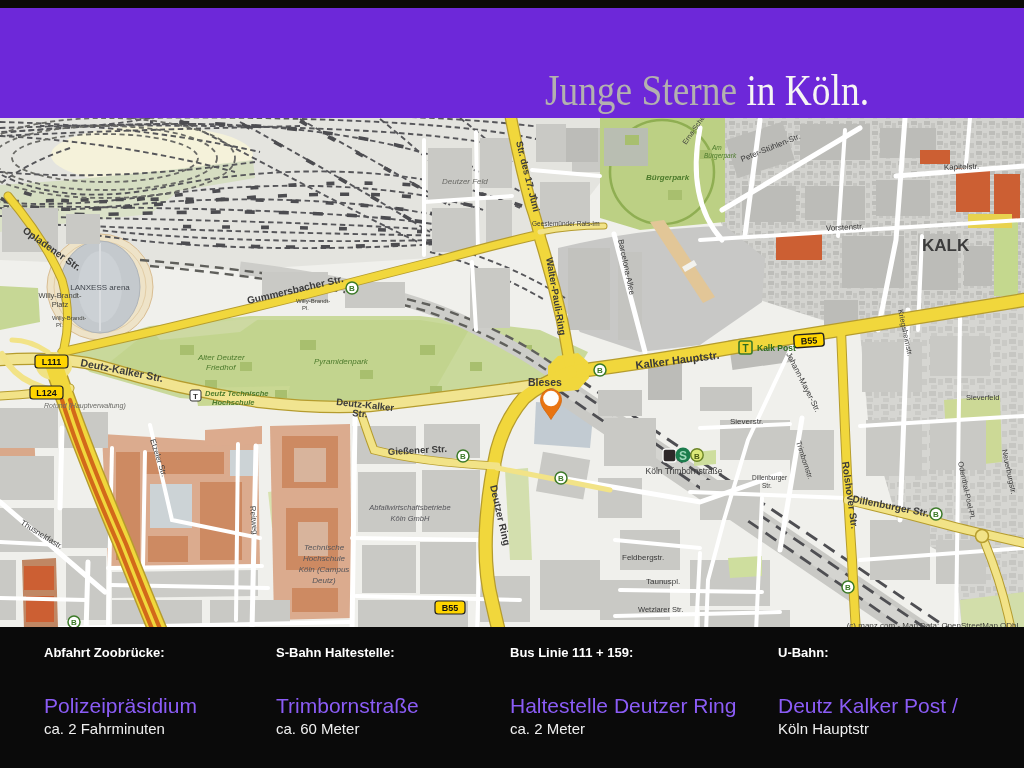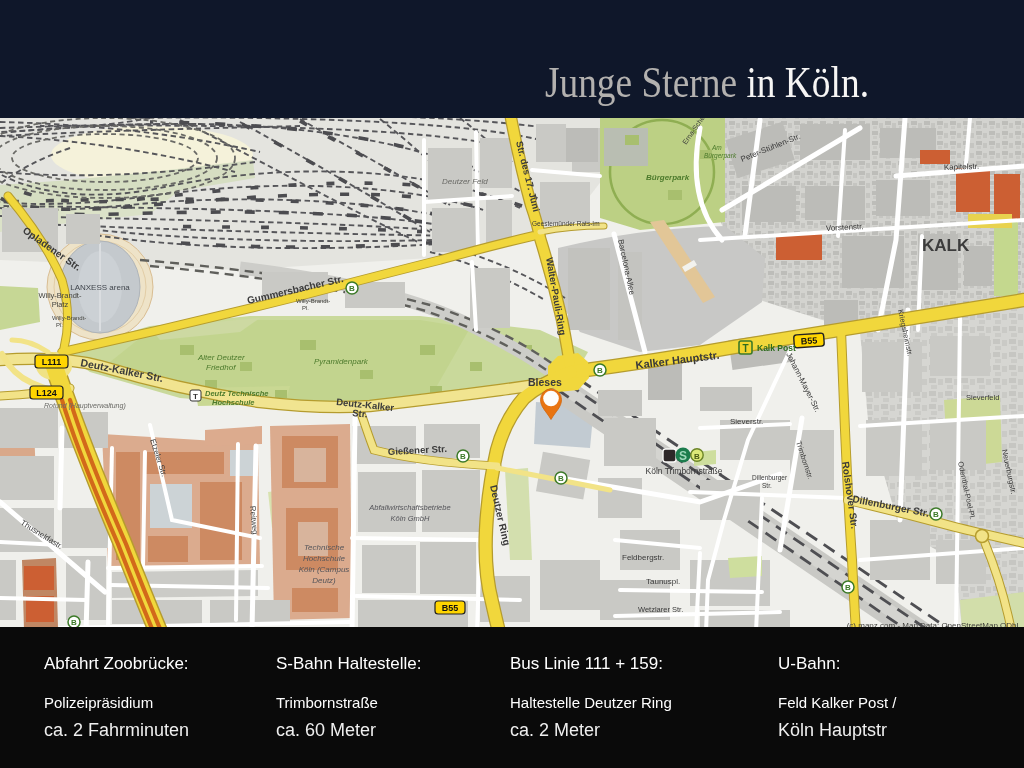--- a/index.html
+++ b/index.html
@@ -1,23 +1,23 @@
 <!DOCTYPE html>
 <html><head><meta charset="utf-8"><style>
 html,body{margin:0;padding:0;width:1024px;height:768px;background:#0b0907;overflow:hidden}
 body{font-family:"Liberation Sans",sans-serif}
-#hdr{position:absolute;left:0;top:0;width:1024px;height:118px;background:#0f172a}
+#hdr{position:absolute;left:0;top:8px;width:1024px;height:118px;background:#6d28d9}
 #title{position:absolute;top:57px;left:0;width:869px;text-align:right;font-family:"Liberation Serif",serif;font-size:44px;color:#f6f5f4;white-space:nowrap;transform:scaleX(0.85);transform-origin:100% 50%}
 #title .g{color:#b3b1af}
 #map{position:absolute;left:0;top:118px;width:1024px;height:514px}
 #ftr{position:absolute;left:0;top:627px;width:1024px;height:141px;background:#0a0a0a;color:#fff}
 .fc{position:absolute;top:0}
-.fh{position:absolute;top:27px;font-size:17px;font-weight:normal;white-space:nowrap}
-.f1{position:absolute;top:67px;font-size:15px;white-space:nowrap;color:#ffffff}
-.f2{position:absolute;top:93px;font-size:18px;white-space:nowrap;color:#efefef}
+.fh{position:absolute;top:18px;font-size:13px;font-weight:bold;white-space:nowrap}
+.f1{position:absolute;top:67px;font-size:21px;white-space:nowrap;color:#8b5cf6}
+.f2{position:absolute;top:93px;font-size:15px;white-space:nowrap;color:#efefef}
 </style></head>
 <body>
 <div id="hdr">
     <div id="title"><span class="g">Junge Sterne</span> in Köln.</div>
   </div>
 <div id="map">
 <svg width="1024" height="514" viewBox="0 118 1024 514">
 
 <rect x="0" y="118" width="1024" height="514" fill="#f0f0ec"></rect>
 <defs>
@@ -497,16 +497,16 @@
       <div class="f1">Trimbornstraße</div>
       <div class="f2">ca. 60 Meter</div>
     </div>
 <div class="fc" style="left:510px">
       <div class="fh">Bus Linie 111 + 159:</div>
       <div class="f1">Haltestelle Deutzer Ring</div>
       <div class="f2">ca. 2 Meter</div>
     </div>
 <div class="fc" style="left:778px">
       <div class="fh">U-Bahn:</div>
-      <div class="f1">Feld Kalker Post /</div>
+      <div class="f1">Deutz Kalker Post /</div>
       <div class="f2">Köln Hauptstr</div>
     </div>
 </div>
 
 </body></html>

